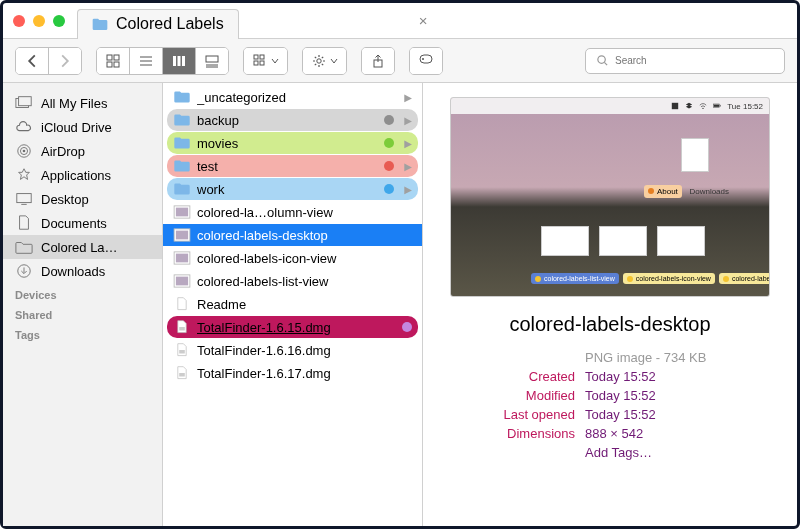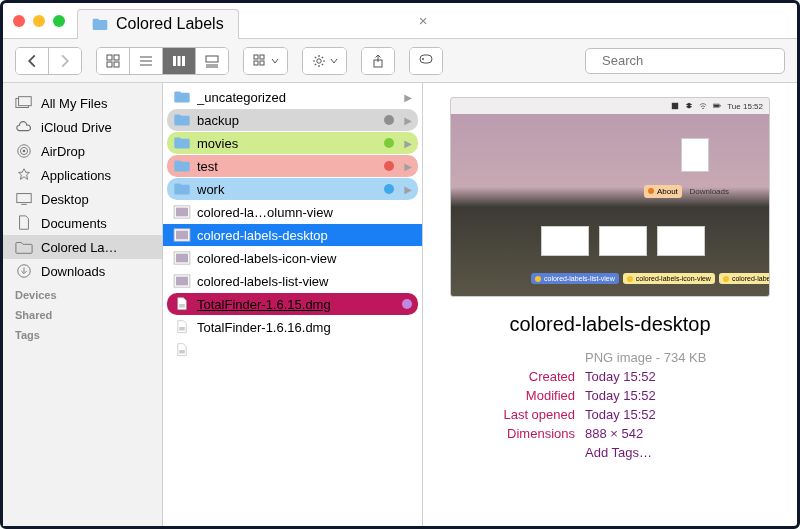--- a/index.html
+++ b/index.html
@@ -16,21 +16,21 @@
 .tab-close { margin-left: 180px; color:#888; font-size:15px;}
 .toolbar { height: 44px; display: flex; align-items: center; gap: 14px; padding: 0 12px; border-bottom: 1px solid #d0d0d0; background: #f6f6f6; }
 .btn-group { display: flex; border: 1px solid #c0c0c0; border-radius: 5px; overflow: hidden; background:#fff;}
 .btn { height: 26px; min-width: 30px; display: flex; align-items: center; justify-content: center; background: #fff; border: none; padding: 0 8px; }
 .btn + .btn { border-left: 1px solid #c0c0c0; }
 .btn.active { background: #6f6f6f; color:#fff; }
 .btn svg { width: 16px; height: 14px; }
 .btn.drop svg.chev { width:8px; height:8px; margin-left:3px;}
 .spacer { flex: 1; }
 .search { display: flex; align-items: center; border: 1px solid #c0c0c0; border-radius: 5px; height: 26px; width: 200px; padding: 0 10px; background:#fff; color:#999; gap:6px;}
-.search input { border:none; outline:none; flex:1; font-size:13px; background:transparent;}
+.search input { border:none; outline:none; flex:1; font-size:10px; background:transparent;}
 .body { flex: 1; display: flex; overflow: hidden; }
 .sidebar { width: 160px; background: #f2f2f2; border-right: 1px solid #d0d0d0; padding: 8px 0; font-size: 13px; overflow-y:auto;}
 .side-head { color: #8a8a8a; font-size: 11px; font-weight: 600; padding: 6px 12px 2px; }
 .side-item { display: flex; align-items: center; gap: 8px; padding: 4px 12px; cursor: default; white-space: nowrap; overflow: hidden; text-overflow: ellipsis; text-align: right;}
 .side-item.selected { background: #d9d9d9; }
 .side-item .si { width: 18px; height: 16px; flex-shrink:0; color:#6f6f6f;}
 .column { width: 260px; border-right: 1px solid #d0d0d0; overflow-y: auto; font-size: 13px; padding-top:2px;}
 .col-row { display: flex; align-items: center; height: 22px; padding: 0 6px; gap: 6px; position: relative; border-radius: 10px; margin: 1px 4px; }
 .col-row .ricon { width: 18px; height: 14px; flex-shrink:0;}
 .col-row .rtext { flex: 1; white-space: nowrap; overflow: hidden; text-overflow: ellipsis; }
@@ -296,40 +296,47 @@
           </svg>
           <span class="rtext">colored-labels-icon-view</span>
         </div>
         <div class="col-row">
           <svg class="ricon" viewBox="0 0 20 16">
             <rect x="1" y="1" width="18" height="14" fill="#fff" stroke="#bbb"></rect>
             <rect x="3" y="3" width="14" height="10" fill="#b8a8c0"></rect>
           </svg>
           <span class="rtext">colored-labels-list-view</span>
         </div>
+        <div class="col-row">
+          <svg class="ricon" viewBox="0 0 16 20">
+            <path d="M2 1 h8 l4 4 v13 h-12 Z" fill="#fff" stroke="#bbb"></path>
+          </svg>
+          <span class="rtext">Readme</span>
+        </div>
         <div class="col-row" style="background: #be185d; text-decoration: underline;">
           <svg class="ricon" viewBox="0 0 16 20">
             <path d="M2 1 h8 l4 4 v13 h-12 Z" fill="#fff" stroke="#bbb"></path>
             <rect x="4" y="10" width="8" height="5" fill="#ccc"></rect>
           </svg>
           <span class="rtext">TotalFinder-1.6.15.dmg</span>
           <span class="dot" style="background:#c487e0"></span>
         </div>
         <div class="col-row">
           <svg class="ricon" viewBox="0 0 16 20">
             <path d="M2 1 h8 l4 4 v13 h-12 Z" fill="#fff" stroke="#bbb"></path>
             <rect x="4" y="10" width="8" height="5" fill="#ccc"></rect>
           </svg>
           <span class="rtext">TotalFinder-1.6.16.dmg</span>
         </div>
         <div class="col-row">
           <svg class="ricon" viewBox="0 0 16 20">
             <path d="M2 1 h8 l4 4 v13 h-12 Z" fill="#fff" stroke="#bbb"></path>
             <rect x="4" y="10" width="8" height="5" fill="#ccc"></rect>
           </svg>
+          <span class="rtext">TotalFinder-1.6.17.dmg</span>
         </div>
       </div>
     <div class="preview">
       <div class="thumb">
         <div class="menubar">
           <svg class="ticon" viewBox="0 0 10 10">
               <rect x="1" y="1" width="8" height="8" fill="#333"></rect>
             </svg>
           <svg class="ticon" viewBox="0 0 10 10">
               <path d="M1 3 L5 1 L9 3 L5 5 Z M1 6 L5 4 L9 6 L5 8 Z" fill="#333"></path>

